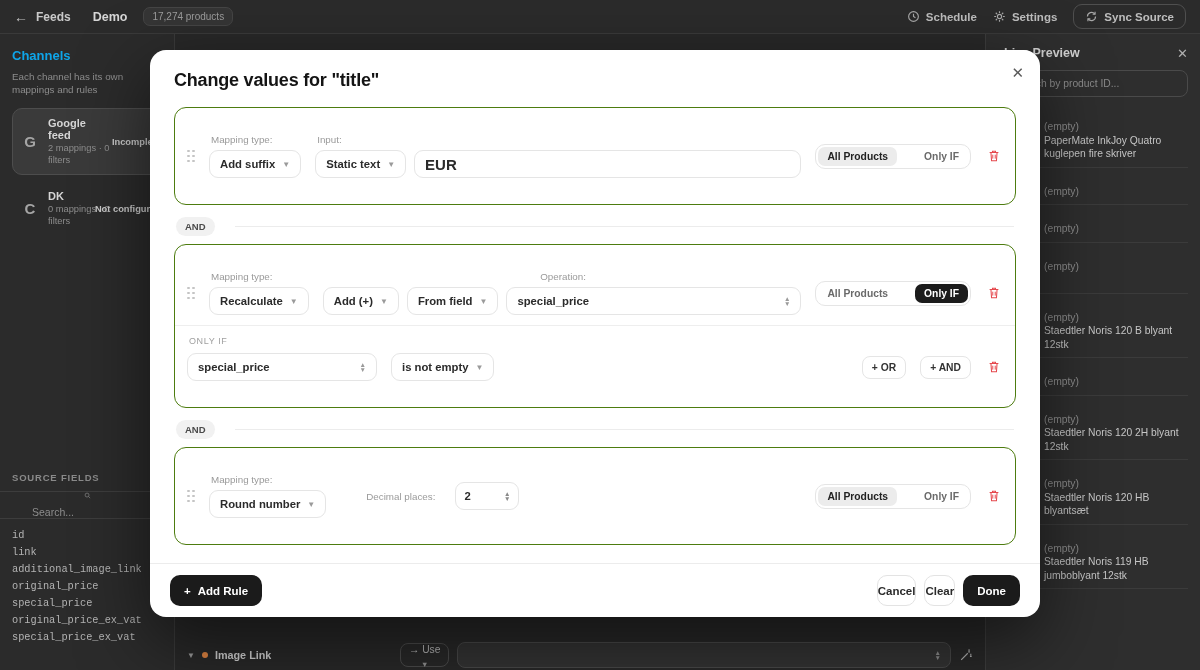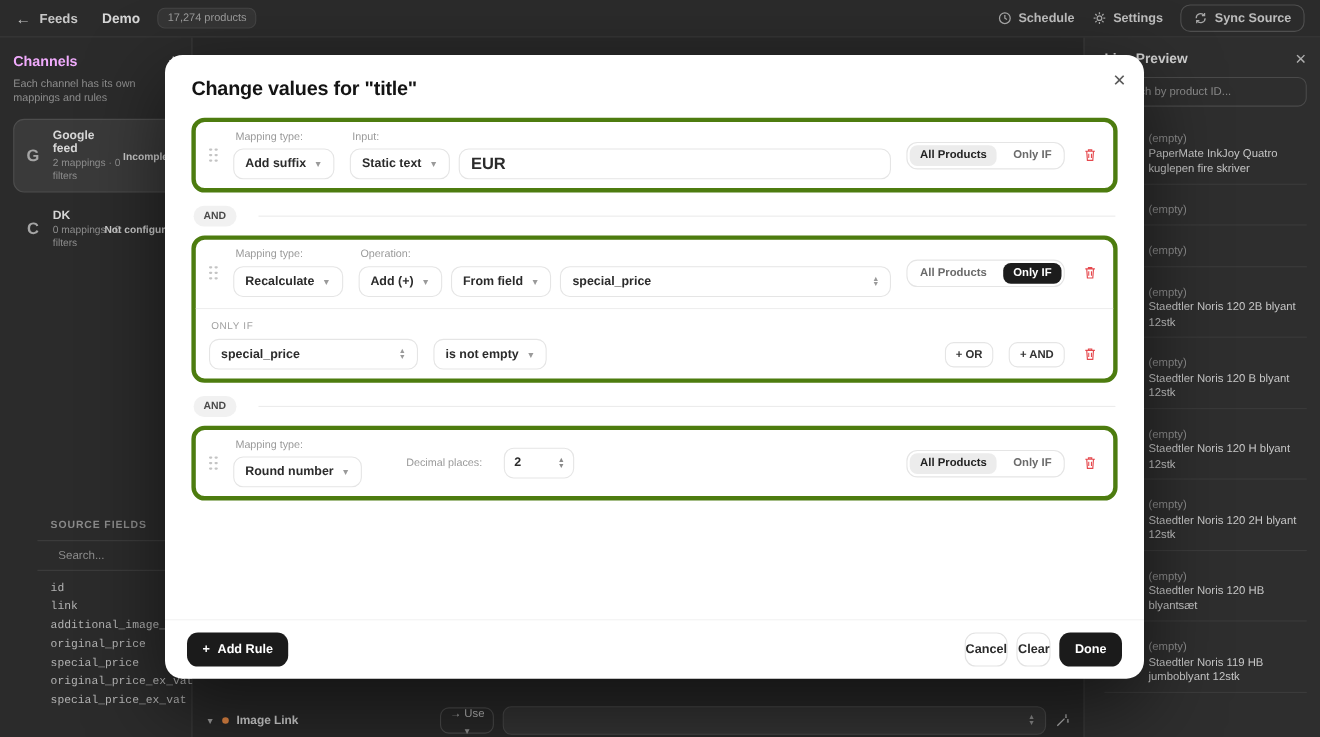--- a/index.html
+++ b/index.html
@@ -18,36 +18,36 @@
   .hdr-spacer { flex:1; }
   .hbtn { display:inline-flex; align-items:center; gap:6px; color:#bdbdbd; font-size:11.5px; font-weight:600;
     background:none; border:none; cursor:pointer; }
   .hbtn.bordered { border:1px solid #4f4f4f; border-radius:9px; padding:5px 11px; }
   .hic { width:13px; height:13px; stroke:#a8a8a8; fill:none; stroke-width:1.4; }
 
   
   .side { position:absolute; top:34px; left:0; bottom:0; width:175px; background:#2b2b2b;
     border-right:1px solid #3a3a3a; padding:14px 12px; z-index:1; display:flex; flex-direction:column; }
   .side-hdr { display:flex; align-items:center; justify-content:space-between; }
-  .side-hdr .t { color:#f0abfc; font-size:13px; font-weight:700; }
+  .side-hdr .t { color:#0ea5e9; font-size:13px; font-weight:700; }
   .plus-btn { color:#cfcfcf; font-size:15px; background:none; border:none; cursor:pointer; line-height:1; }
   .side-desc { color:#8d8d8d; font-size:9.8px; line-height:13px; margin-top:7px; }
   .chan-list { margin-top:12px; display:flex; flex-direction:column; gap:6px; }
   .chan { display:flex; align-items:center; gap:9px; padding:8px 8px; border:1px solid transparent;
     border-radius:10px; cursor:pointer; width:158px; }
   .chan.selected { background:#3a3a3a; border-color:#4d4d4d; }
   .chan-logo { width:18px; color:#a5a5a5; font-size:15px; font-weight:700; text-align:center; }
   .chan-info { flex:1; min-width:0; }
   .chan-name { color:#d6d6d6; font-size:11px; font-weight:700; }
   .chan-meta { color:#8d8d8d; font-size:9.3px; line-height:11.5px; margin-top:2px; width:64px; }
   .chan-status { color:#c9c9c9; font-size:9.3px; font-weight:700; white-space:nowrap; }
-  .srcf { margin-top:236px;margin-left:34px; }
+  .srcf { margin-top:236px; }
   .srcf-title { color:#8a8a8a; font-size:9.5px; font-weight:700; letter-spacing:.8px; }
   .srcf-search { display:flex; align-items:center; gap:7px; height:28px; margin:8px -12px 0;
-    padding:0 12px; border-top:1px solid #3d3d3d; border-bottom:1px solid #3d3d3d; }
+    padding:0 12px; border-top:1px solid #3d3d3d; border-bottom:1px solid #3d3d3d;flex-direction:column; }
   .srcf-search svg { width:11px; height:11px; stroke:#8d8d8d; fill:none; stroke-width:1.5; }
   .srcf-search input { background:transparent; border:none; outline:none; color:#bcbcbc; font-size:10.5px; width:110px;
     font-family:"Liberation Sans",sans-serif; }
   .srcf-search input::placeholder { color:#8d8d8d; }
   .field-list { padding-top:8px;font-family:Liberation Mono, monospace; }
   .field-item { color:#b3b3b3; font-size:10.3px; line-height:17px; cursor:pointer; white-space:nowrap; }
 
   
   .mainc { position:absolute; top:34px; left:175px; right:215px; bottom:0; background:#282828; overflow:hidden; }
   .map-row { position:absolute; left:0; right:0; height:34px; display:flex; align-items:center; padding:0 12px; gap:8px; }
@@ -82,35 +82,35 @@
   .pv-lab.before { color:#8c8c8c; text-decoration:line-through; }
   .pv-lab.after { color:#57a26b; }
   .pv-val { flex:1; color:#8c8c8c; }
   .pv-row.aft .pv-val { color:#c6c6c6; }
 
   
   .modal { position:absolute; left:150px; top:50px; width:890px; height:567px; background:#ffffff;
     border-radius:16px; box-shadow:0 24px 70px rgba(0,0,0,.55); z-index:10; padding:20px 24px; }
   .m-title { color:#141414; font-size:18px; font-weight:700; letter-spacing:-.2px; }
   .m-close { position:absolute; top:14px; right:16px; color:#5a5a5a; font-size:15px; background:none; border:none; cursor:pointer; }
-  .rule-card { border:4px solid #4d7c0f; border-radius:12px; padding:8px 12px; background:#fff; margin-top:8px; }
+  .rule-card { border:1px solid #4d7c0f; border-radius:12px; padding:26px 12px; background:#fff; margin-top:8px; }
   .rc-row { display:flex; align-items:center; gap:14px; }
   .drag { display:grid; grid-template-columns:repeat(2,3px); grid-auto-rows:3px; gap:2px; flex:0 0 auto; }
   .drag i { width:2.6px; height:2.6px; border-radius:50%; background:#c4c4c4; }
   .grp { display:flex; flex-direction:column; }
   .grp-label { font-size:9.8px; color:#9a9a9a; margin:0 0 5px 2px; }
   .grp-ctls { display:flex; gap:8px; align-items:center; }
   .ctl { display:inline-flex; align-items:center; gap:7px; border:1px solid #e5e5e5; border-radius:9px; height:28px;
     padding:0 10px; font-size:11.3px; font-weight:700; color:#2b2b2b; background:#fff; cursor:pointer; white-space:nowrap; }
   .ctl .cv { font-size:8px; color:#9a9a9a; font-weight:400; }
   .ctl.fieldsel { justify-content:space-between; font-weight:700; }
   .ctl.fieldsel .stepper { color:#9a9a9a; }
   .txt-input { border:1px solid #e5e5e5; border-radius:9px; height:28px; padding:0 10px; font-size:15px;
     font-weight:700; color:#2b2b2b; outline:none; font-family:"Liberation Sans",sans-serif; }
-  .seg { display:flex; padding:2px; gap:6px; background:#fff; border:1px solid #e5e5e5; border-radius:10px; margin-left:auto; }
+  .seg { display:flex; padding:2px; gap:18px; background:#fff; border:1px solid #e5e5e5; border-radius:10px; margin-left:auto; }
   .seg-btn { border:none; background:#fff; border-radius:7px; padding:4px 9px; font-size:10.3px; font-weight:700;
     color:#6a6a6a; cursor:pointer; white-space:nowrap; }
   .seg-btn.on-gray { background:#ececec; color:#222; }
   .seg-btn.on-black { background:#1c1c1c; color:#fff; }
   .trash-btn { background:none; border:none; cursor:pointer; display:flex; padding:2px; }
   .trash-btn svg { width:14px; height:14px; }
   .and-row { display:flex; align-items:center; gap:20px; margin:12px 2px 4px; }
   .and-pill { background:#f1f1f1; border-radius:99px; font-size:9.5px; font-weight:700; color:#4a4a4a; padding:4px 9px; }
   .and-line { flex:1; height:1px; background:#ececec; }
   .rc-div { height:1px; background:#eeeeee; margin:10px -12px; }
@@ -286,45 +286,40 @@
         </div>
 
         <div class="pv-item">
           <div class="pv-id"></div>
           <div class="pv-row">
             <span class="pv-lab before">Before:</span>
             <span class="pv-val">(empty)</span>
           </div>
           <div class="pv-row aft">
             <span class="pv-lab after">After:</span>
-            <span class="pv-val">Staedtler Noris 120 2B blyant 12stk</span>
           </div>
         </div>
 
         <div class="pv-item">
           <div class="pv-id"></div>
           <div class="pv-row">
             <span class="pv-lab before">Before:</span>
             <span class="pv-val">(empty)</span>
           </div>
           <div class="pv-row aft">
             <span class="pv-lab after">After:</span>
             <span class="pv-val">Staedtler Noris 120 B blyant 12stk</span>
           </div>
         </div>
 
         <div class="pv-item">
           <div class="pv-id"></div>
           <div class="pv-row">
             <span class="pv-lab before">Before:</span>
             <span class="pv-val">(empty)</span>
-          </div>
-          <div class="pv-row aft">
-            <span class="pv-lab after">After:</span>
-            <span class="pv-val">Staedtler Noris 120 H blyant 12stk</span>
           </div>
         </div>
 
         <div class="pv-item">
           <div class="pv-id"></div>
           <div class="pv-row">
             <span class="pv-lab before">Before:</span>
             <span class="pv-val">(empty)</span>
           </div>
           <div class="pv-row aft">
@@ -423,21 +418,21 @@
           </span>
         <div class="grp">
           <span class="grp-label">Mapping type:</span>
           <div class="grp-ctls">
             <span class="ctl">
               <span>Recalculate</span>
                 <span class="cv">▼</span>
             </span>
           </div>
         </div>
-        <div class="grp" style="flex:1;">
+        <div class="grp" style="flex:1;text-align:center;">
           <span class="grp-label">Operation:</span>
           <div class="grp-ctls">
             <span class="ctl">
               <span>Add (+)</span>
                 <span class="cv">▼</span>
             </span>
             <span class="ctl">
               <span>From field</span>
                 <span class="cv">▼</span>
             </span>

